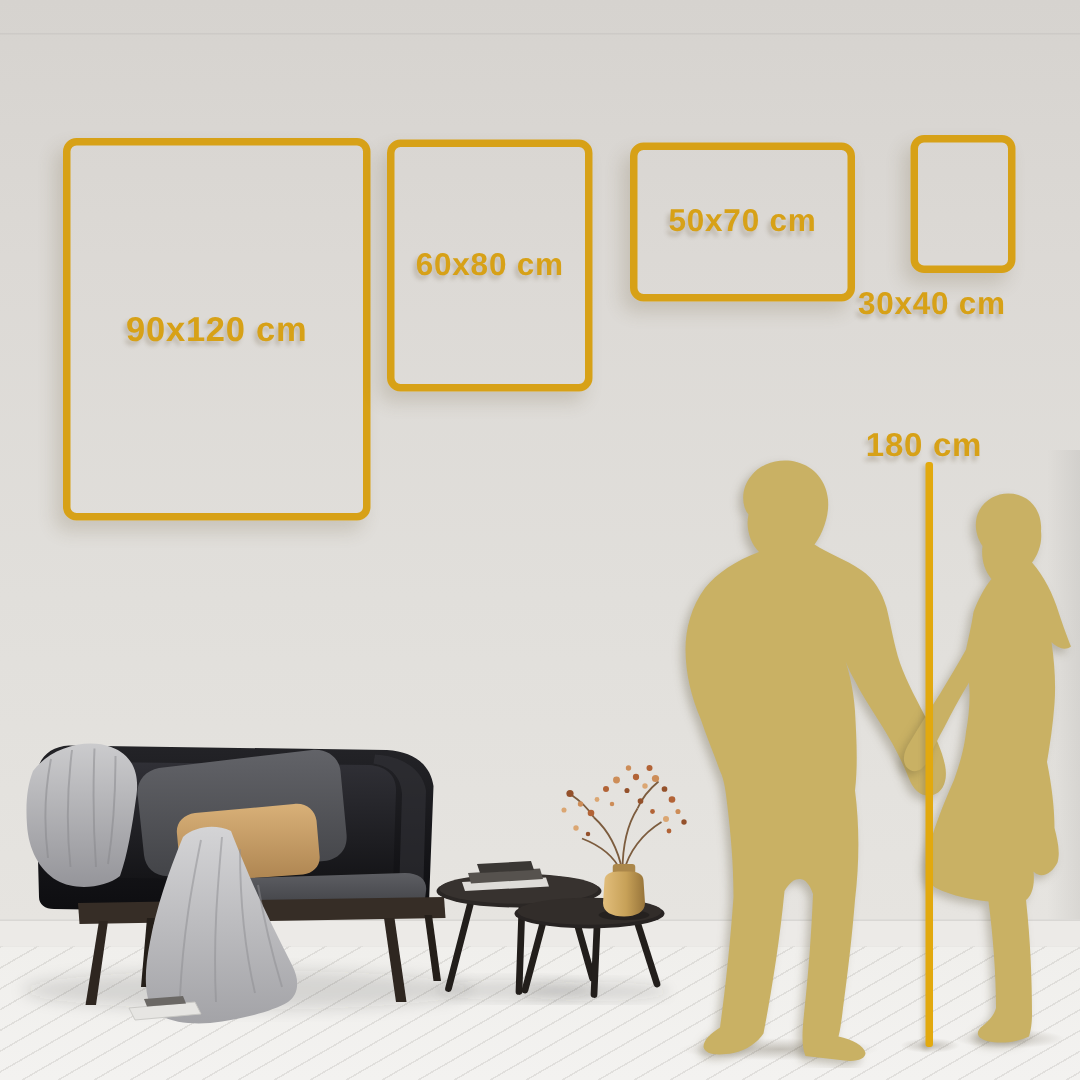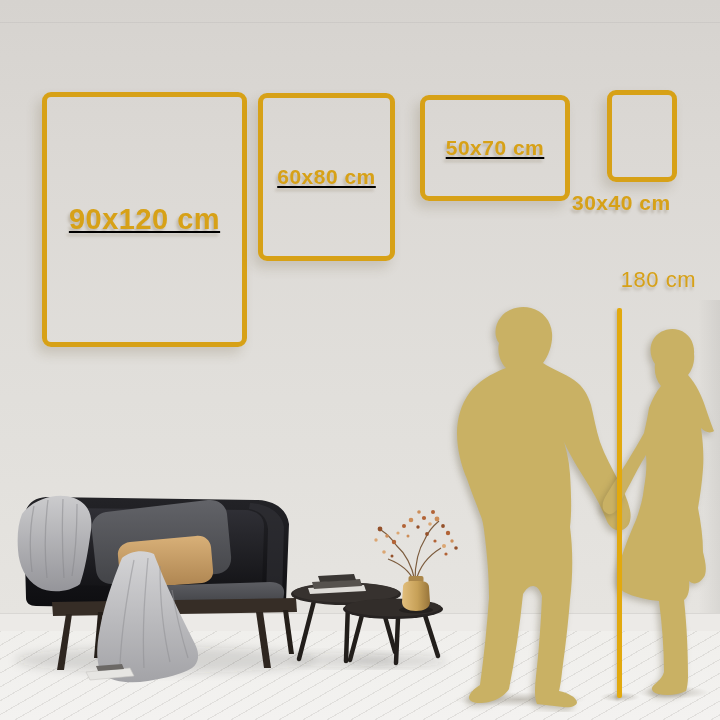--- a/index.html
+++ b/index.html
@@ -21,34 +21,34 @@
   .baseboard{position:absolute;left:0;top:613px;width:720px;height:18px;background:#eceae7;
     border-top:1px solid rgba(0,0,0,0.08);box-shadow:0 2px 3px rgba(0,0,0,0.05);}
   .floor{position:absolute;left:0;top:631px;width:720px;height:89px;
     background:
       repeating-linear-gradient(150deg,rgba(130,126,120,0.16) 0 1px,rgba(0,0,0,0) 1px 12px),
       linear-gradient(180deg,#f0efec 0%,#f3f2f0 100%);}
 
   
   .frame{position:absolute;border:5px solid var(--accent);border-radius:9px;
     box-shadow:-5px 7px 12px rgba(110,95,60,0.20);
-    display:flex;align-items:center;justify-content:center;text-decoration:underline;}
+    display:flex;align-items:center;justify-content:center;}
   .frame-90x120{left:42px;top:92px;width:205px;height:255px;}
   .frame-60x80{left:258px;top:93px;width:137px;height:168px;}
   .frame-50x70{left:420px;top:95px;width:150px;height:106px;}
   .frame-30x40{left:607px;top:90px;width:70px;height:92px;}
   .size-label{color:var(--accent);font-weight:700;letter-spacing:.5px;
     text-shadow:-2px 3px 3px rgba(110,95,60,0.28);white-space:nowrap;}
-  .lbl-1{font-size:29px;}
+  .lbl-1{font-size:23px;}
   .lbl-2,.lbl-3{font-size:21px;}
   .lbl-4{position:absolute;left:572px;top:191px;width:140px;text-align:left;font-size:21px;}
 
   
-  .height-label{position:absolute;left:536px;top:267px;width:160px;text-align:right;
-    color:var(--accent);font-weight:400;font-size:22px;letter-spacing:.5px;
+  .height-label{position:absolute;left:536px;top:284px;width:160px;text-align:center;
+    color:var(--accent);font-weight:700;font-size:22px;letter-spacing:.5px;
     text-shadow:-2px 3px 3px rgba(110,95,60,0.28);z-index:30;}
   .height-line{position:absolute;left:617px;top:308px;width:5px;height:390px;
     background:var(--ruler);border-radius:2px;z-index:25;
     box-shadow:-2px 2px 3px rgba(110,95,60,0.25);}
 
   
   .couple-svg{position:absolute;left:430px;top:288px;width:292px;height:424px;z-index:20;}
   .sil{fill:var(--silhouette);filter:drop-shadow(-3px 3px 3px rgba(90,78,50,0.30));}
   .sofa-svg{position:absolute;left:0;top:455px;width:345px;height:230px;z-index:10;}
   .tables-svg{position:absolute;left:280px;top:498px;width:206px;height:172px;z-index:11;}

